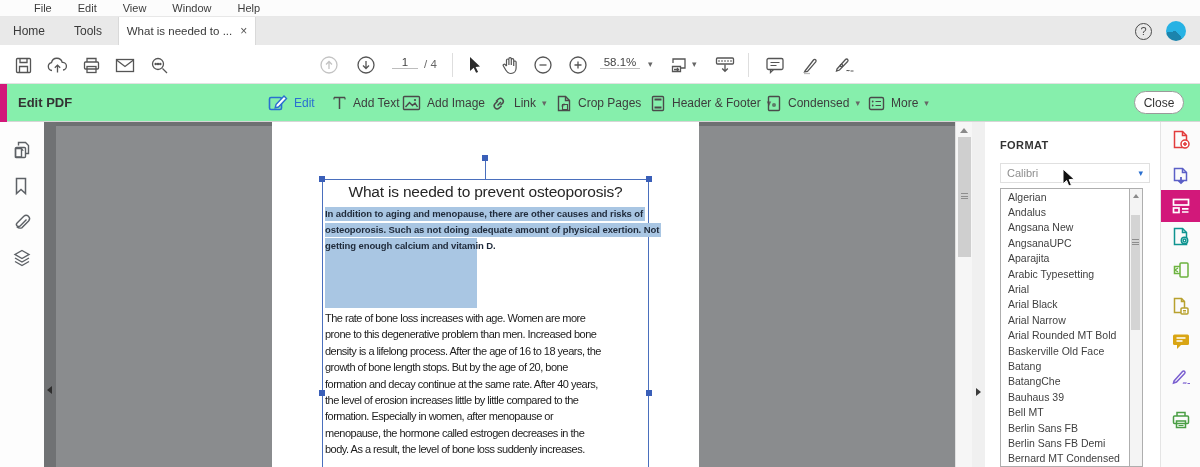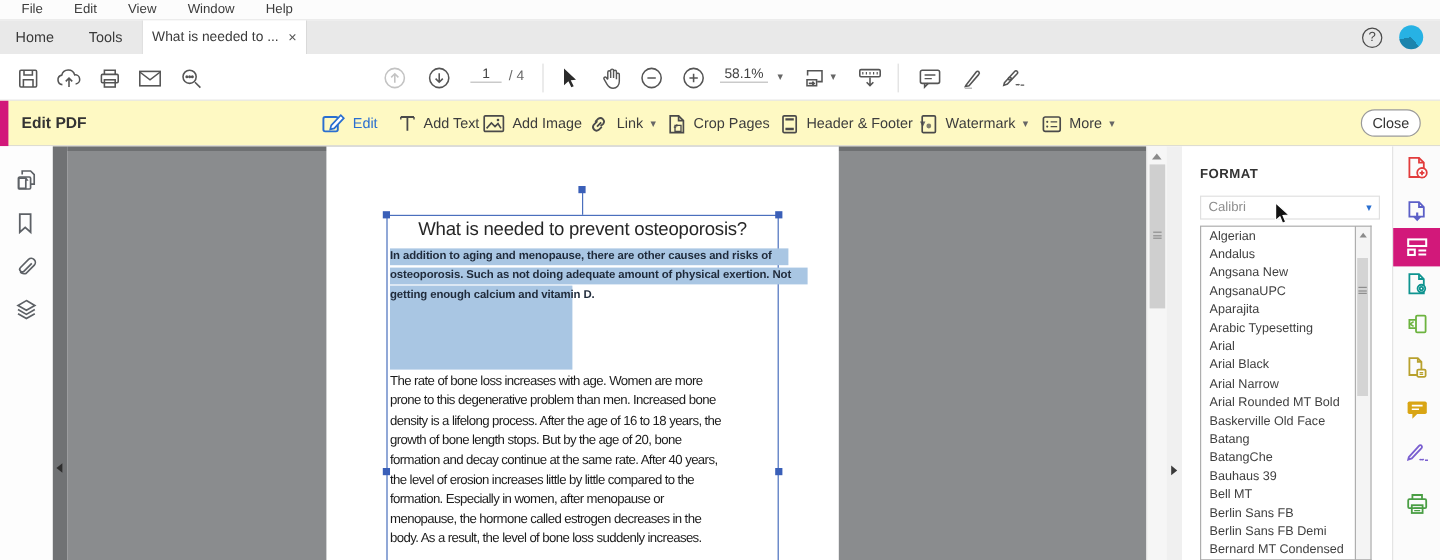--- a/index.html
+++ b/index.html
@@ -2,21 +2,21 @@
 <html><head>
 <meta charset="utf-8">
 <style>
   * { margin:0; padding:0; box-sizing:border-box; }
   html,body { width:1200px; height:467px; overflow:hidden; background:#fff;
     font-family:"Liberation Sans", sans-serif; -webkit-font-smoothing:antialiased; }
   .abs { position:absolute; }
 
   
   .menubar { position:relative; height:17px; background:#fcfcfc; border-bottom:1px solid #e8e8e8;
-    display:flex; align-items:center; padding-left:18px; gap:26px; font-size:11px; color:#3c3c3c;text-align:right; }
+    display:flex; align-items:center; padding-left:34px; gap:26px; font-size:11px; color:#3c3c3c;text-align:right; }
   .menubar span { cursor:default; }
 
   
   .tabrow { position:relative; height:28px; background:#e9e9e9; display:flex; align-items:stretch; }
   .tab { display:flex; align-items:center; justify-content:center; font-size:12px; color:#3a3a3a; }
   .tab-home { width:58px; } .tab-tools { width:60px; }
   .tab-doc { width:138px; background:#fff; border-left:1px solid #d9d9d9; border-right:1px solid #d9d9d9;
     margin-left:0; gap:8px; font-size:11.5px; }
   .tab-doc .x { color:#555; font-size:12px; }
   .tabrow-right { margin-left:auto; display:flex; align-items:center; gap:14px; padding-right:14px; }
@@ -29,21 +29,21 @@
   .toolbar { position:relative; height:39px; background:#fff; border-bottom:1px solid #e2e2e2; }
   .tbi { position:absolute; top:9px; width:22px; height:22px; display:flex; align-items:center; justify-content:center; }
   .tb-sep { position:absolute; top:8px; width:1px; height:24px; background:#dedede; }
   .pageno { position:absolute; top:11px; font-size:11.5px; color:#444; text-align:center;
     border-bottom:1px solid #bdbdbd; }
   .pagetotal { position:absolute; top:13px; font-size:11.5px; color:#666; }
   .zoomval { position:absolute; top:11px; font-size:11.5px; color:#444; border-bottom:1px solid #bdbdbd; text-align:center; }
   .caret { font-size:9px; color:#666; line-height:1; }
 
   
-  .editbar { position:relative; height:38px; background:#fef9c3; border-bottom:1px solid #d6d6d6; }
+  .editbar { position:relative; height:38px; background:#86efac; border-bottom:1px solid #d6d6d6; }
   .accent { position:absolute; left:0; top:0; width:7px; height:38px; background:#d2187a; }
   .editbar-title { position:absolute; left:18px; top:11px; font-size:13px; font-weight:bold; color:#333; }
   .ebtool { position:absolute; top:8px; height:22px; display:flex; align-items:center; gap:6px;
     font-size:12px; color:#3d3d3d; }
   .ebtool.blue { color:#2a6fd0; }
   .close-btn { position:absolute; right:16px; top:7px; width:50px; height:23px; border:1px solid #9a9a9a;
     border-radius:12px; background:#fff; font-size:12px; color:#333; display:flex; align-items:center; justify-content:center; }
 
   
   .workspace { position:relative; height:345px; background:#fff; }
@@ -56,21 +56,21 @@
     background:linear-gradient(#6e7072 0 4px, #8a8c8e 4px); }
   .page { position:absolute; left:216px; top:0; width:427px; height:345px; background:#fff; overflow:hidden; }
 
   .txtbox { position:absolute; left:50px; top:57px; width:327px; height:300px; border:1px solid #4a6fbd; border-bottom:none; }
   .handle { position:absolute; width:6px; height:6px; background:#3a5fb8; }
   .stem { position:absolute; left:213px; top:36px; width:1px; height:21px; background:#4a6fbd; }
   .doc-title { position:absolute; left:50px; top:61px; width:327px; text-align:center; white-space:nowrap;
     font-size:15.5px; letter-spacing:-0.2px; color:#262626; }
   .hl-lines { position:absolute; left:53px; top:84px; width:322px; font-size:9.5px; font-weight:bold;
     letter-spacing:-0.1px; color:#1f2a3a; line-height:16px; white-space:nowrap; }
-  .hl-lines .ln span { background:#a9c6e3; padding:1px 14px 2px 0; }
+  .hl-lines .ln span { background:#a9c6e3; padding:1px 2px 2px 0; }
   .hl-block { position:absolute; left:53px; top:116px; width:152px; height:70px; background:#a9c6e3; }
   .hl-l3 { position:absolute; left:53px; top:116px; font-size:9.5px; font-weight:bold; letter-spacing:-0.1px;
     color:#1f2a3a; line-height:16px; white-space:nowrap; }
   .body-lines { position:absolute; left:53px; top:188px; font-size:11px; letter-spacing:-0.5px;
     color:#1c1c1c; line-height:16.4px; white-space:nowrap; }
 
   
   .vscroll { position:absolute; left:955px; top:0; width:17px; height:345px; background:#f6f6f6; border-left:1px solid #e0e0e0; }
   .vs-up { position:absolute; left:4px; top:6px; width:0; height:0;
     border-left:4px solid transparent; border-right:4px solid transparent; border-bottom:5px solid #8a8a8a; }
@@ -301,21 +301,21 @@
       </svg>
     <span>Header &amp; Footer</span>
     <span class="caret">▾</span>
   </div>
 
   <div class="ebtool" style="left:766px">
     <svg width="16" height="17" viewBox="0 0 16 17" fill="none" stroke="#4a4a4a" stroke-width="1.4">
         <rect x="2.5" y="1.5" width="11" height="14" rx="1"></rect>
         <circle cx="8" cy="10" r="2" fill="#4a4a4a" stroke="none" opacity="0.7"></circle>
       </svg>
-    <span>Watermark</span>
+    <span>Condensed</span>
     <span class="caret">▾</span>
   </div>
 
   <div class="ebtool" style="left:868px">
     <svg width="17" height="15" viewBox="0 0 17 15" fill="none" stroke="#4a4a4a" stroke-width="1.4">
         <rect x="1.5" y="1.5" width="14" height="12" rx="1.5"></rect>
         <circle cx="4.7" cy="5.5" r="0.9" fill="#4a4a4a" stroke="none"></circle>
         <circle cx="4.7" cy="9.5" r="0.9" fill="#4a4a4a" stroke="none"></circle>
         <path d="M7.5 5.5h5.5M7.5 9.5h5.5" stroke-width="1.1"></path>
       </svg>

